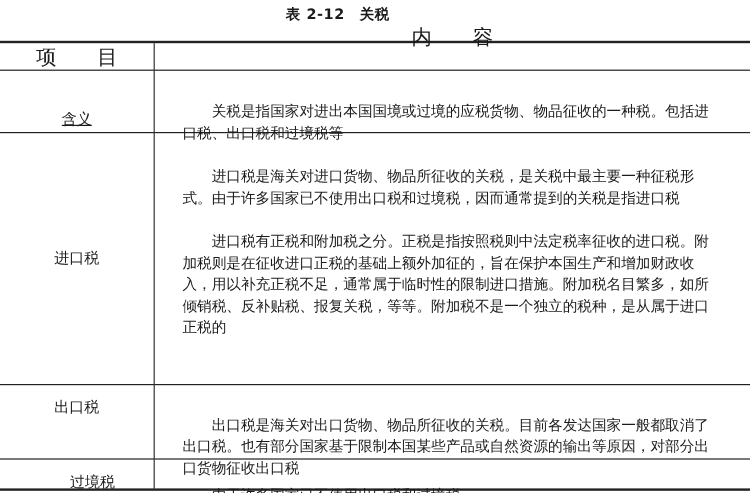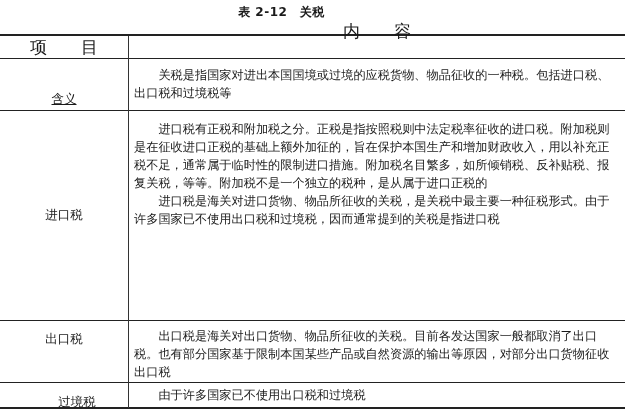--- a/index.html
+++ b/index.html
@@ -5,21 +5,21 @@
   html, body { margin:0; padding:0; background:#ffffff; }
   body { width:625px; height:411px; overflow:hidden; position:relative;
          font-family:"DejaVu Sans", sans-serif; color:#1a1a1a; }
   .title { position:absolute; top:4px; left:0; width:563px; text-align:center;
            font-size:12px; font-weight:bold; letter-spacing:0.5px; }
   .hline { position:absolute; left:0; width:625px; background:#222; }
   .vline { position:absolute; left:128px; width:1px; background:#333; top:36px; height:372px; }
   .cell-left { position:absolute; left:0; width:128px; display:flex; align-items:center; justify-content:center;
                font-size:12.5px; }
   .cell-right { position:absolute; left:134px; width:484px; font-size:12.2px; line-height:18px; }
-  .para { text-indent:2em; margin:0; }
+  .para { text-indent:2em; margin:18px; }
   .hdr { font-size:17px;text-align:center; }
 </style>
 </head>
 <body>
 
 <div class="title">表 2-12　关税</div>
 
 <div class="hline" style="top:34px;height:2px;"></div>
 <div class="hline" style="top:58px;height:1px;"></div>
 <div class="hline" style="top:110px;height:1px;"></div>
@@ -34,22 +34,22 @@
 <div>
   <div class="cell-left" style="top:74px;height:51px;text-decoration:underline;">含义</div>
   <div class="cell-right" style="top:66px;">
     <p class="para">关税是指国家对进出本国国境或过境的应税货物、物品征收的一种税。包括进口税、出口税和过境税等</p>
   </div>
 </div>
 
 <div>
   <div class="cell-left" style="top:111px;height:209px;">进口税</div>
   <div class="cell-right" style="top:120px;">
+    <p class="para">进口税是海关对进口货物、物品所征收的关税，是关税中最主要一种征税形式。由于许多国家已不使用出口税和过境税，因而通常提到的关税是指进口税</p>
     <p class="para">进口税有正税和附加税之分。正税是指按照税则中法定税率征收的进口税。附加税则是在征收进口正税的基础上额外加征的，旨在保护本国生产和增加财政收入，用以补充正税不足，通常属于临时性的限制进口措施。附加税名目繁多，如所倾销税、反补贴税、报复关税，等等。附加税不是一个独立的税种，是从属于进口正税的</p>
-    <p class="para">进口税是海关对进口货物、物品所征收的关税，是关税中最主要一种征税形式。由于许多国家已不使用出口税和过境税，因而通常提到的关税是指进口税</p>
   </div>
 </div>
 
 <div>
   <div class="cell-left" style="top:309px;height:61px;">出口税</div>
   <div class="cell-right" style="top:327px;">
     <p class="para">出口税是海关对出口货物、物品所征收的关税。目前各发达国家一般都取消了出口税。也有部分国家基于限制本国某些产品或自然资源的输出等原因，对部分出口货物征收出口税</p>
   </div>
 </div>
 

